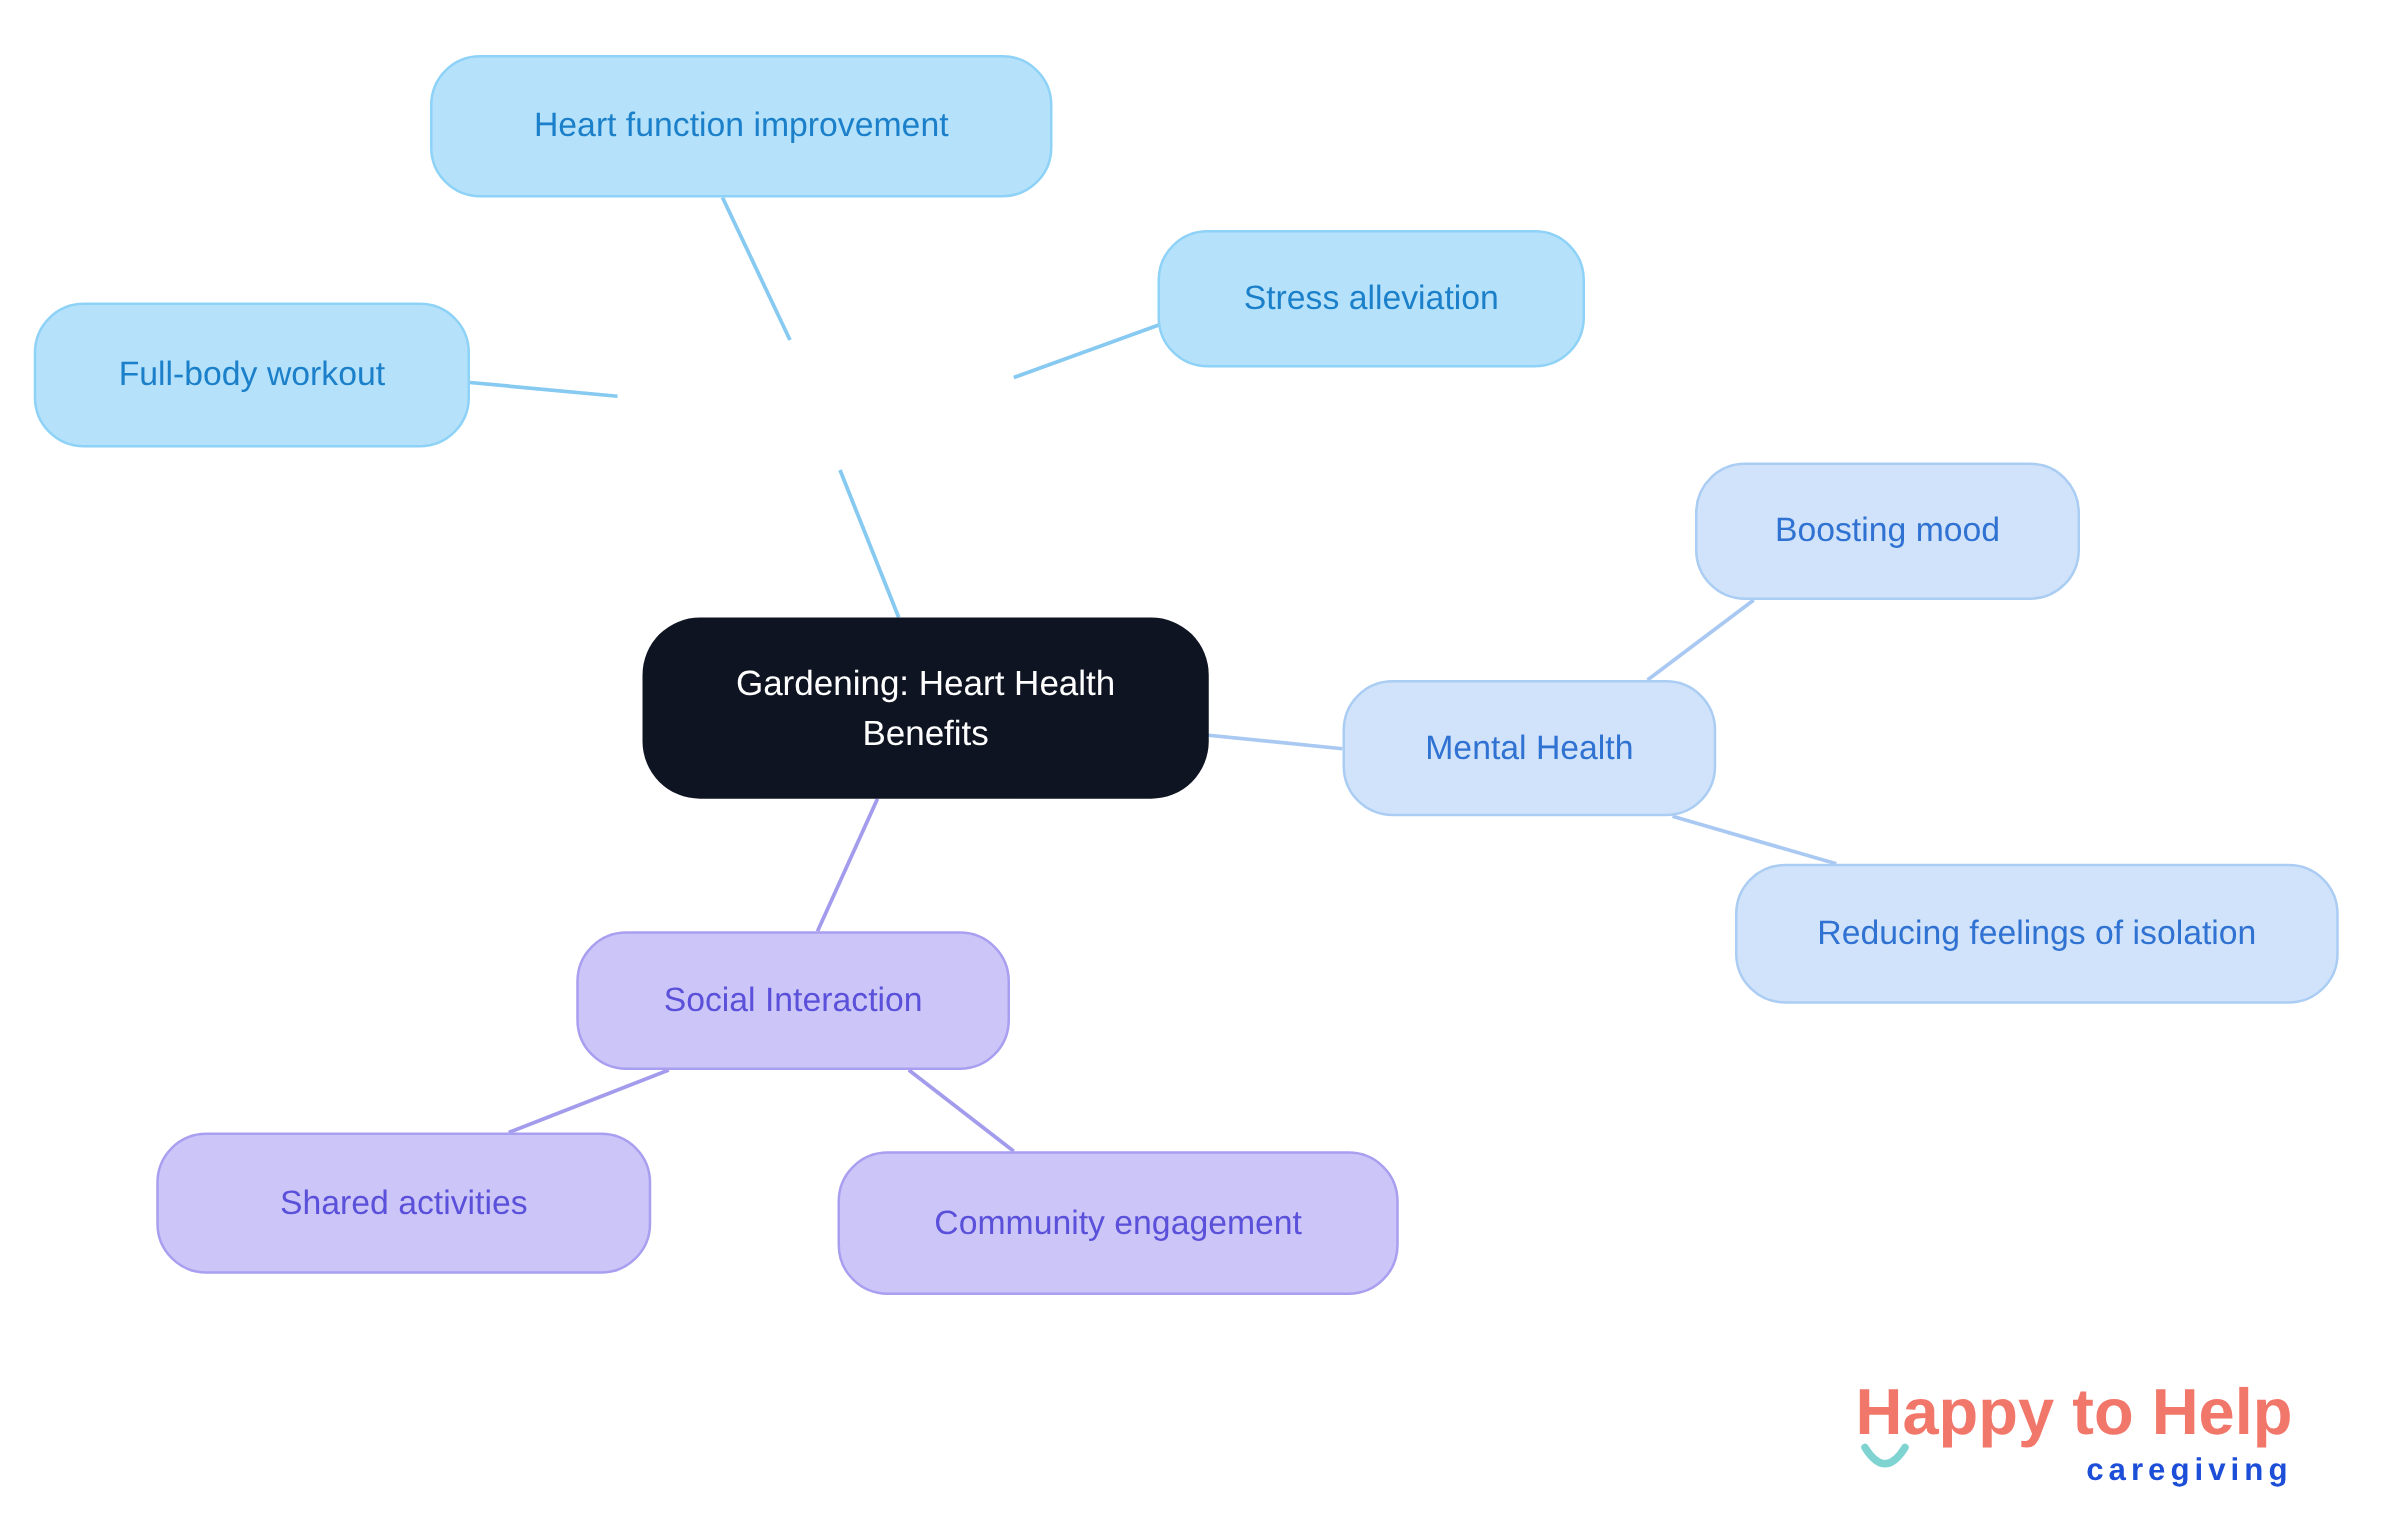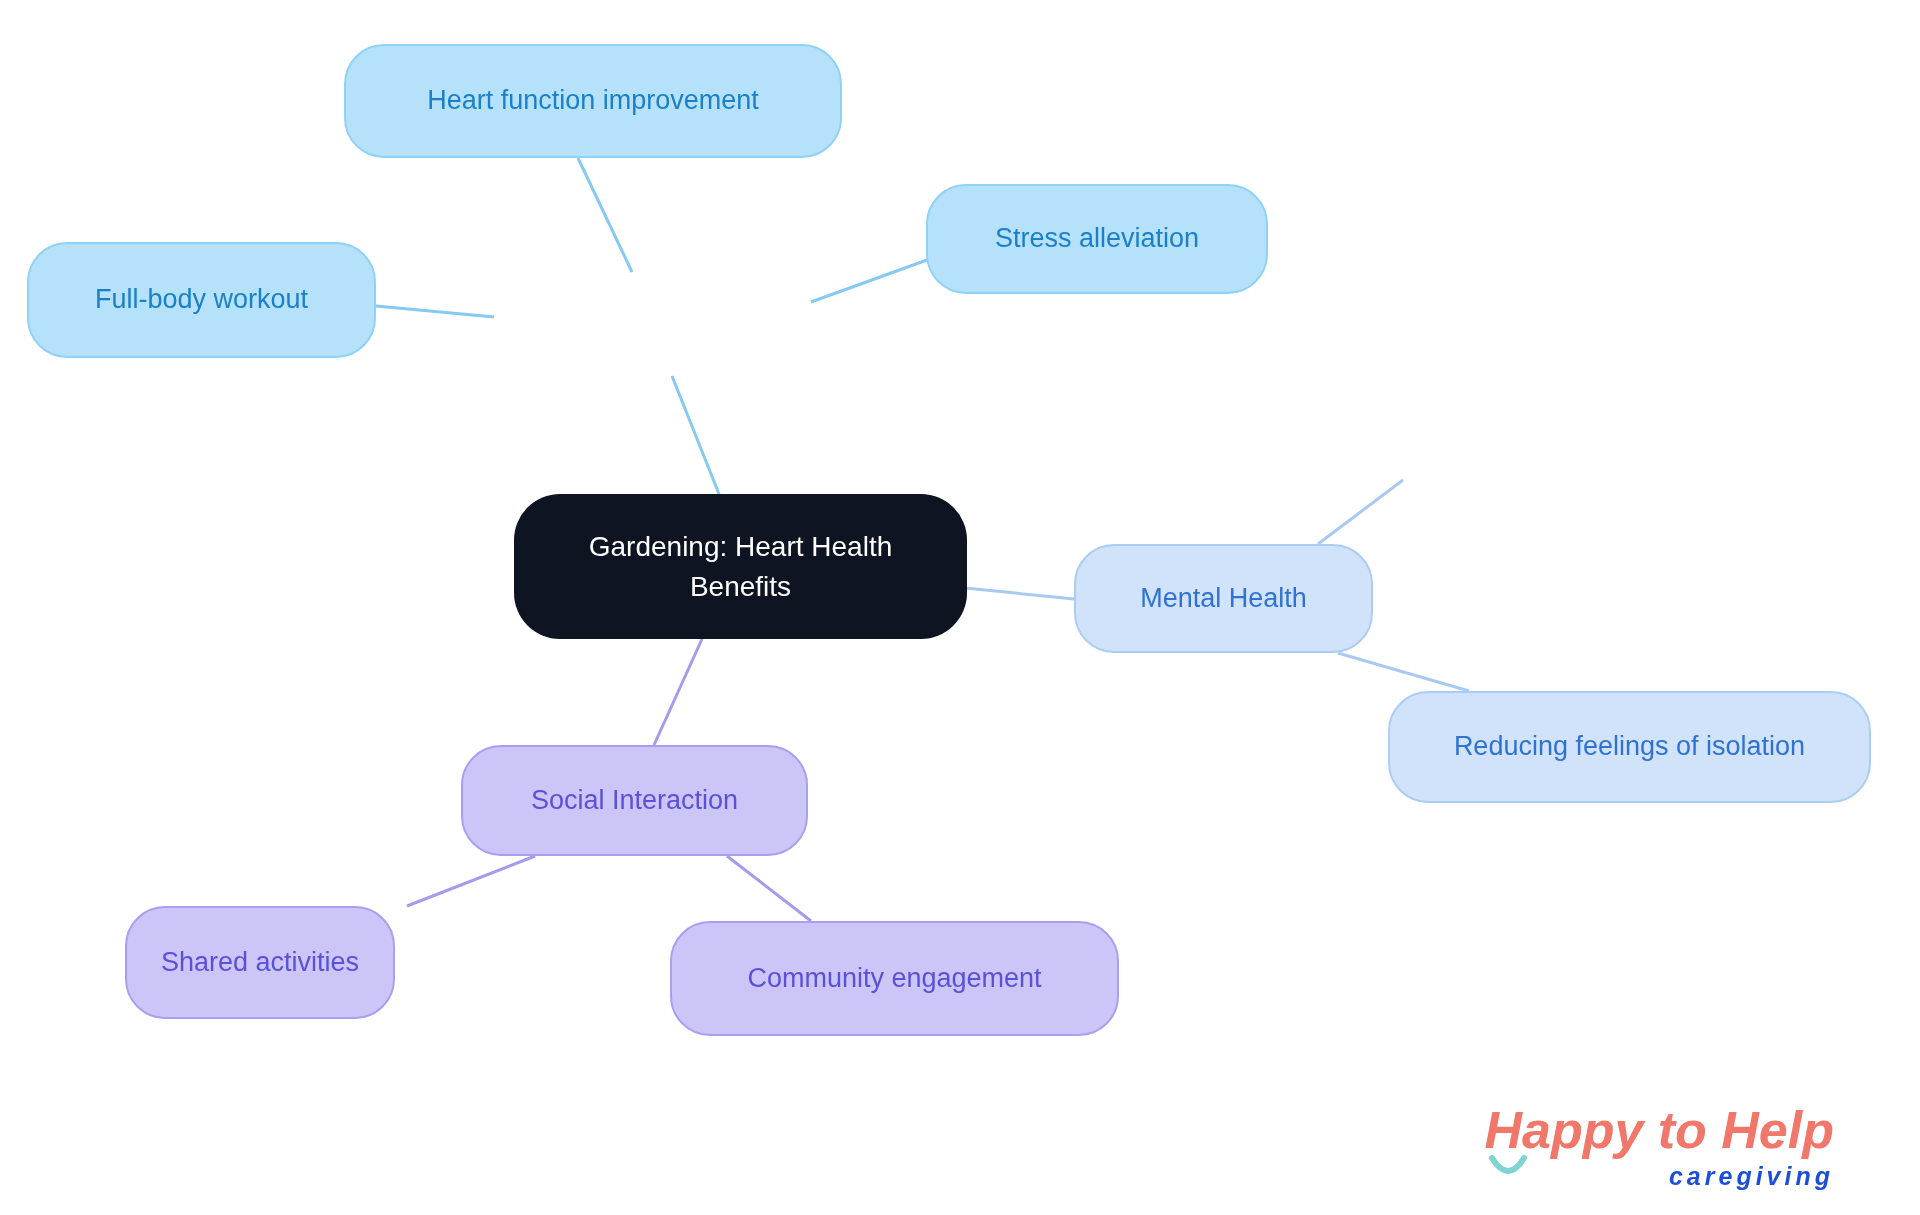--- a/index.html
+++ b/index.html
@@ -66,31 +66,30 @@
   
   #node-heart-function { left: 344px; top: 44px;  width: 498px; height: 114px; }
   #node-full-body      { left: 27px;  top: 242px; width: 349px; height: 116px; }
   #node-physical       { left: 494px; top: 272px; width: 317px; height: 104px; }
   #node-stress         { left: 926px; top: 184px; width: 342px; height: 110px; }
   #node-boosting       { left: 1356px;top: 370px; width: 308px; height: 110px; }
   #node-mental         { left: 1074px;top: 544px; width: 299px; height: 109px; }
   #node-isolation      { left: 1388px;top: 691px; width: 483px; height: 112px; }
   #node-center         { left: 514px; top: 494px; width: 453px; height: 145px; }
   #node-social         { left: 461px; top: 745px; width: 347px; height: 111px; }
-  #node-shared         { left: 125px; top: 906px; width: 270px; height: 113px; }
+  #node-shared         { left: 125px; top: 906px; width: 396px; height: 113px; }
   #node-community      { left: 670px; top: 921px; width: 449px; height: 115px; }
 
   
   .logo {
     position: absolute;
     left: 1364px;
     top: 1100px;
     width: 470px;
     text-align: right;
-    font-style: italic;
   }
   .logo-text {
     font-size: 52px;
     font-weight: bold;
     color: #f2776b;
     letter-spacing: 0px;
     white-space: nowrap;
   }
   .logo-smile {
     position: absolute;
@@ -139,20 +138,23 @@
   </div>
 
   <div class="node g-physical" id="node-stress">
     <span>Stress alleviation</span>
   </div>
 
   <div class="node g-mental" id="node-mental">
     <span>Mental Health</span>
   </div>
 
+  <div class="node g-mental" id="node-boosting">
+    <span>Boosting mood</span>
+  </div>
 
   <div class="node g-mental" id="node-isolation">
     <span>Reducing feelings of isolation</span>
   </div>
 
   <div class="node g-social" id="node-social">
     <span>Social Interaction</span>
   </div>
 
   <div class="node g-social" id="node-shared">

